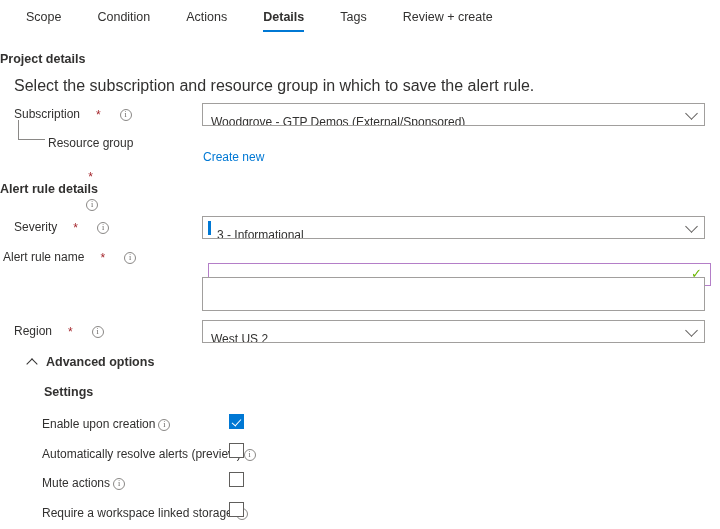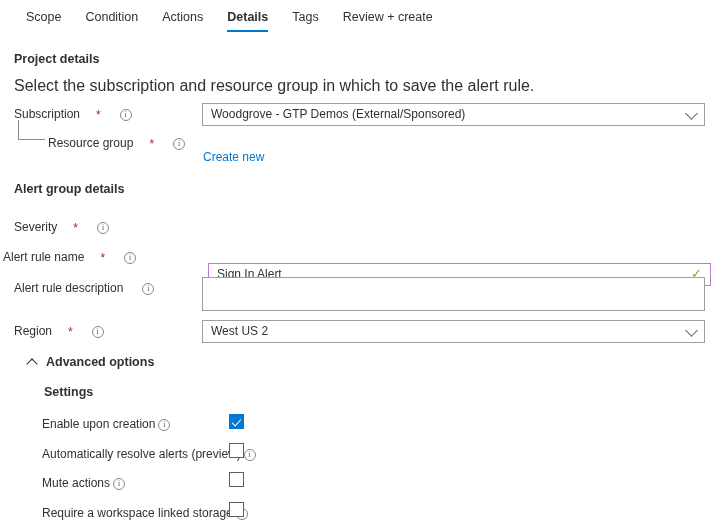--- a/index.html
+++ b/index.html
@@ -11,21 +11,21 @@
     color: #323130;
     overflow: hidden;
   }
 
   
   .tabs {
     display: flex;
     align-items: flex-start;
     padding: 9px 16px 0 14px;
     height: 36px;
-    gap: 0;
+    gap: 12px;
   }
   .tab {
     position: relative;
     font-size: 12.5px;
     line-height: 16px;
     color: #323130;
     padding: 0 12px 8px 12px;
     cursor: pointer;
     white-space: nowrap;
   }
@@ -36,21 +36,21 @@
     left: 12px; right: 12px; bottom: 1px;
     height: 2px;
     background: #0078d4;
   }
 
   
   .section-title {
     font-size: 12.5px;
     font-weight: bold;
     color: #323130;
-    padding-left: 14px;
+    padding-left: 0;
   }
   .section-desc {
     font-size: 16px;
     color: #323130;
     padding-left: 14px;
   }
 
   
   .row {
     position: absolute;
@@ -100,21 +100,21 @@
   .field {
     position: absolute;
     left: 202px;
     width: 503px;
     height: 23px;
     border: 1px solid #a19f9d;
     background: #fff;
     font-size: 12px;
     color: #323130;
     line-height: 21px;
-    padding: 0 26px 0 8px;
+    padding: 8px 26px 0 8px;
     white-space: nowrap;
     overflow: hidden;
   }
   .field.valid {
     border: 1px solid #b47ec8;
   }
   .chevron {
     position: absolute;
     right: 8px;
     top: 50%;
@@ -259,55 +259,56 @@
     </div>
     <div class="field" style="top:0;">
       <span>Woodgrove - GTP Demos (External/Sponsored)</span>
       <span class="chevron"></span>
     </div>
   </div>
 
   <div class="tree-line"></div>
 
   <div class="row" style="top:132px;">
-    <div class="label" style="left:48px;">
+    <div class="label" style="left:48px;flex-direction:column;">
       <span>Resource group</span>
       <span class="req">*</span>
       <span class="info-icon"></span>
     </div>
   </div>
   <div class="link" style="top:150px;">Create new</div>
 
-  <div class="section-title" style="position:absolute; top:182px;">Alert group details</div>
+  <div class="section-title" style="position:absolute; top:182px;">Alert rule details</div>
 
   <div class="row" style="top:216px;">
     <div class="label" style="left:14px;">
       <span>Severity</span>
       <span class="req">*</span>
       <span class="info-icon"></span>
     </div>
+    <div class="field" style="top:0; padding-left:14px;">
+      <span class="sev-bar"></span>
+      <span>3 - Informational</span>
+      <span class="chevron"></span>
+    </div>
   </div>
 
   <div class="row" style="top:246px;">
     <div class="label" style="left:3px;">
       <span>Alert rule name</span>
       <span class="req">*</span>
       <span class="info-icon"></span>
     </div>
     <div class="field valid" style="top:17px;margin-left:6px;">
       <span>Sign In Alert</span>
       <span class="checkmark">✓</span>
     </div>
   </div>
 
   <div class="row" style="top:277px; height:36px;">
-    <div class="label" style="left:14px;">
-      <span>Alert rule description</span>
-      <span class="info-icon"></span>
-    </div>
     <div class="textarea" style="top:0;"></div>
   </div>
 
   <div class="row" style="top:320px;">
     <div class="label" style="left:14px;">
       <span>Region</span>
       <span class="req">*</span>
       <span class="info-icon"></span>
     </div>
     <div class="field" style="top:0;">

